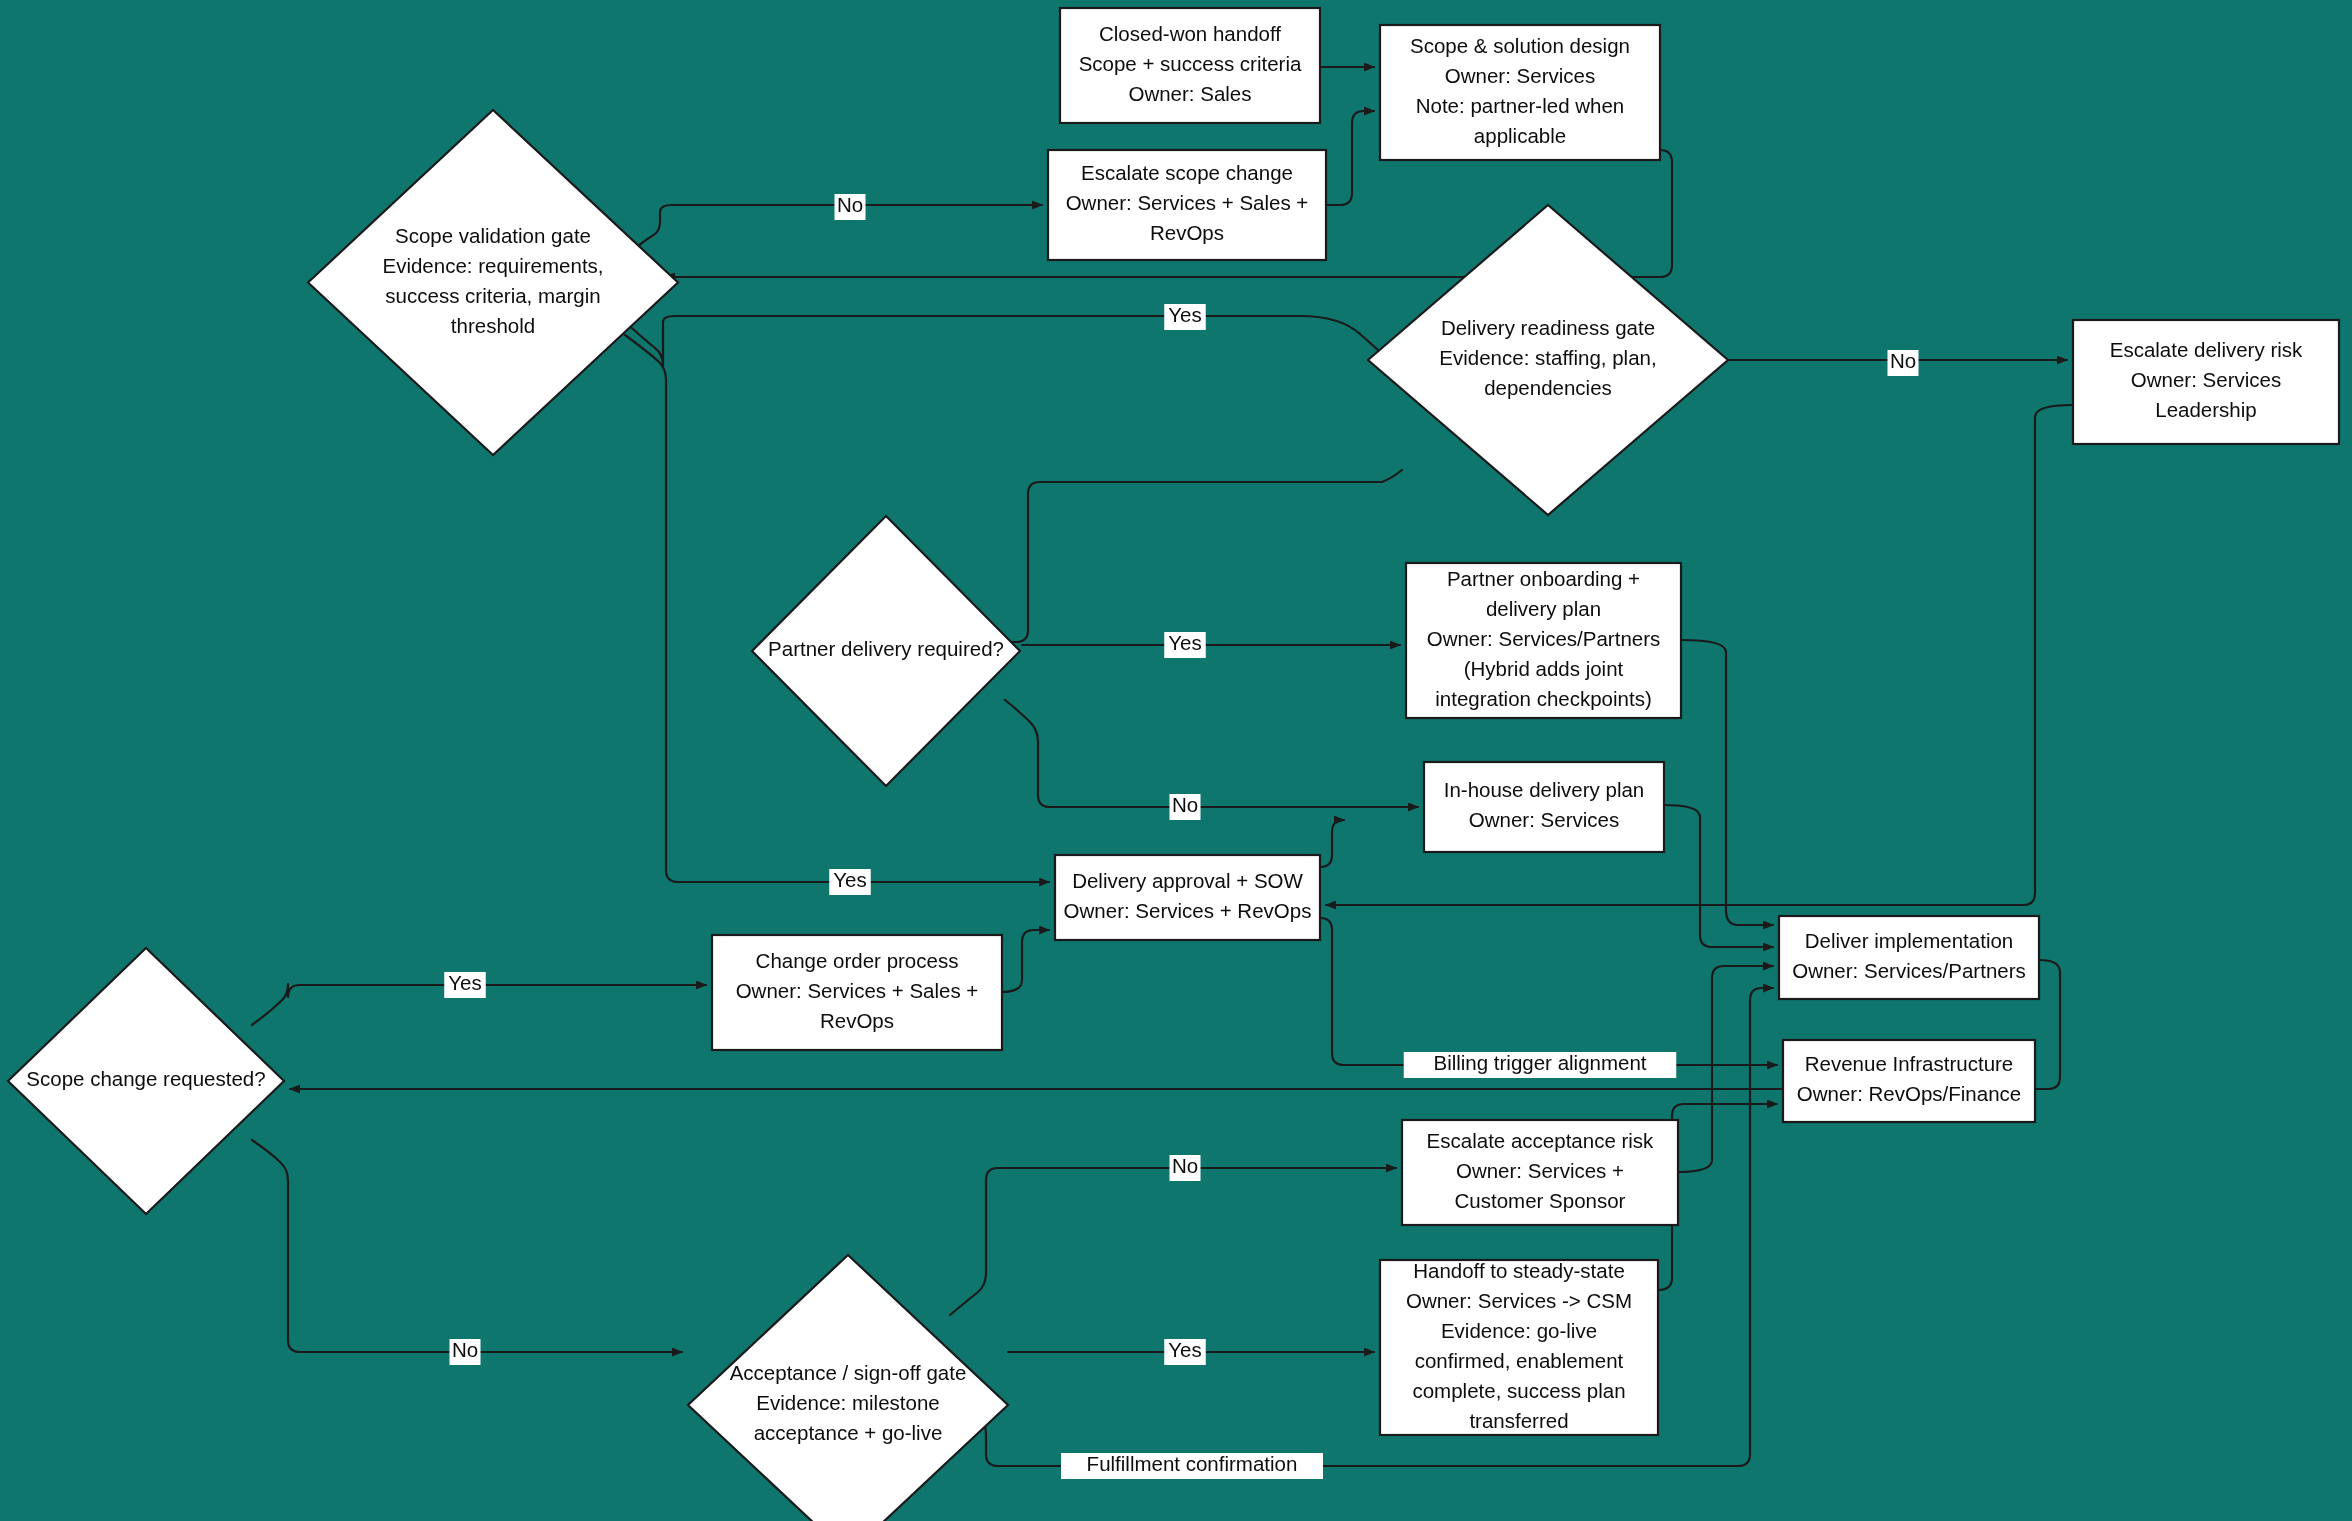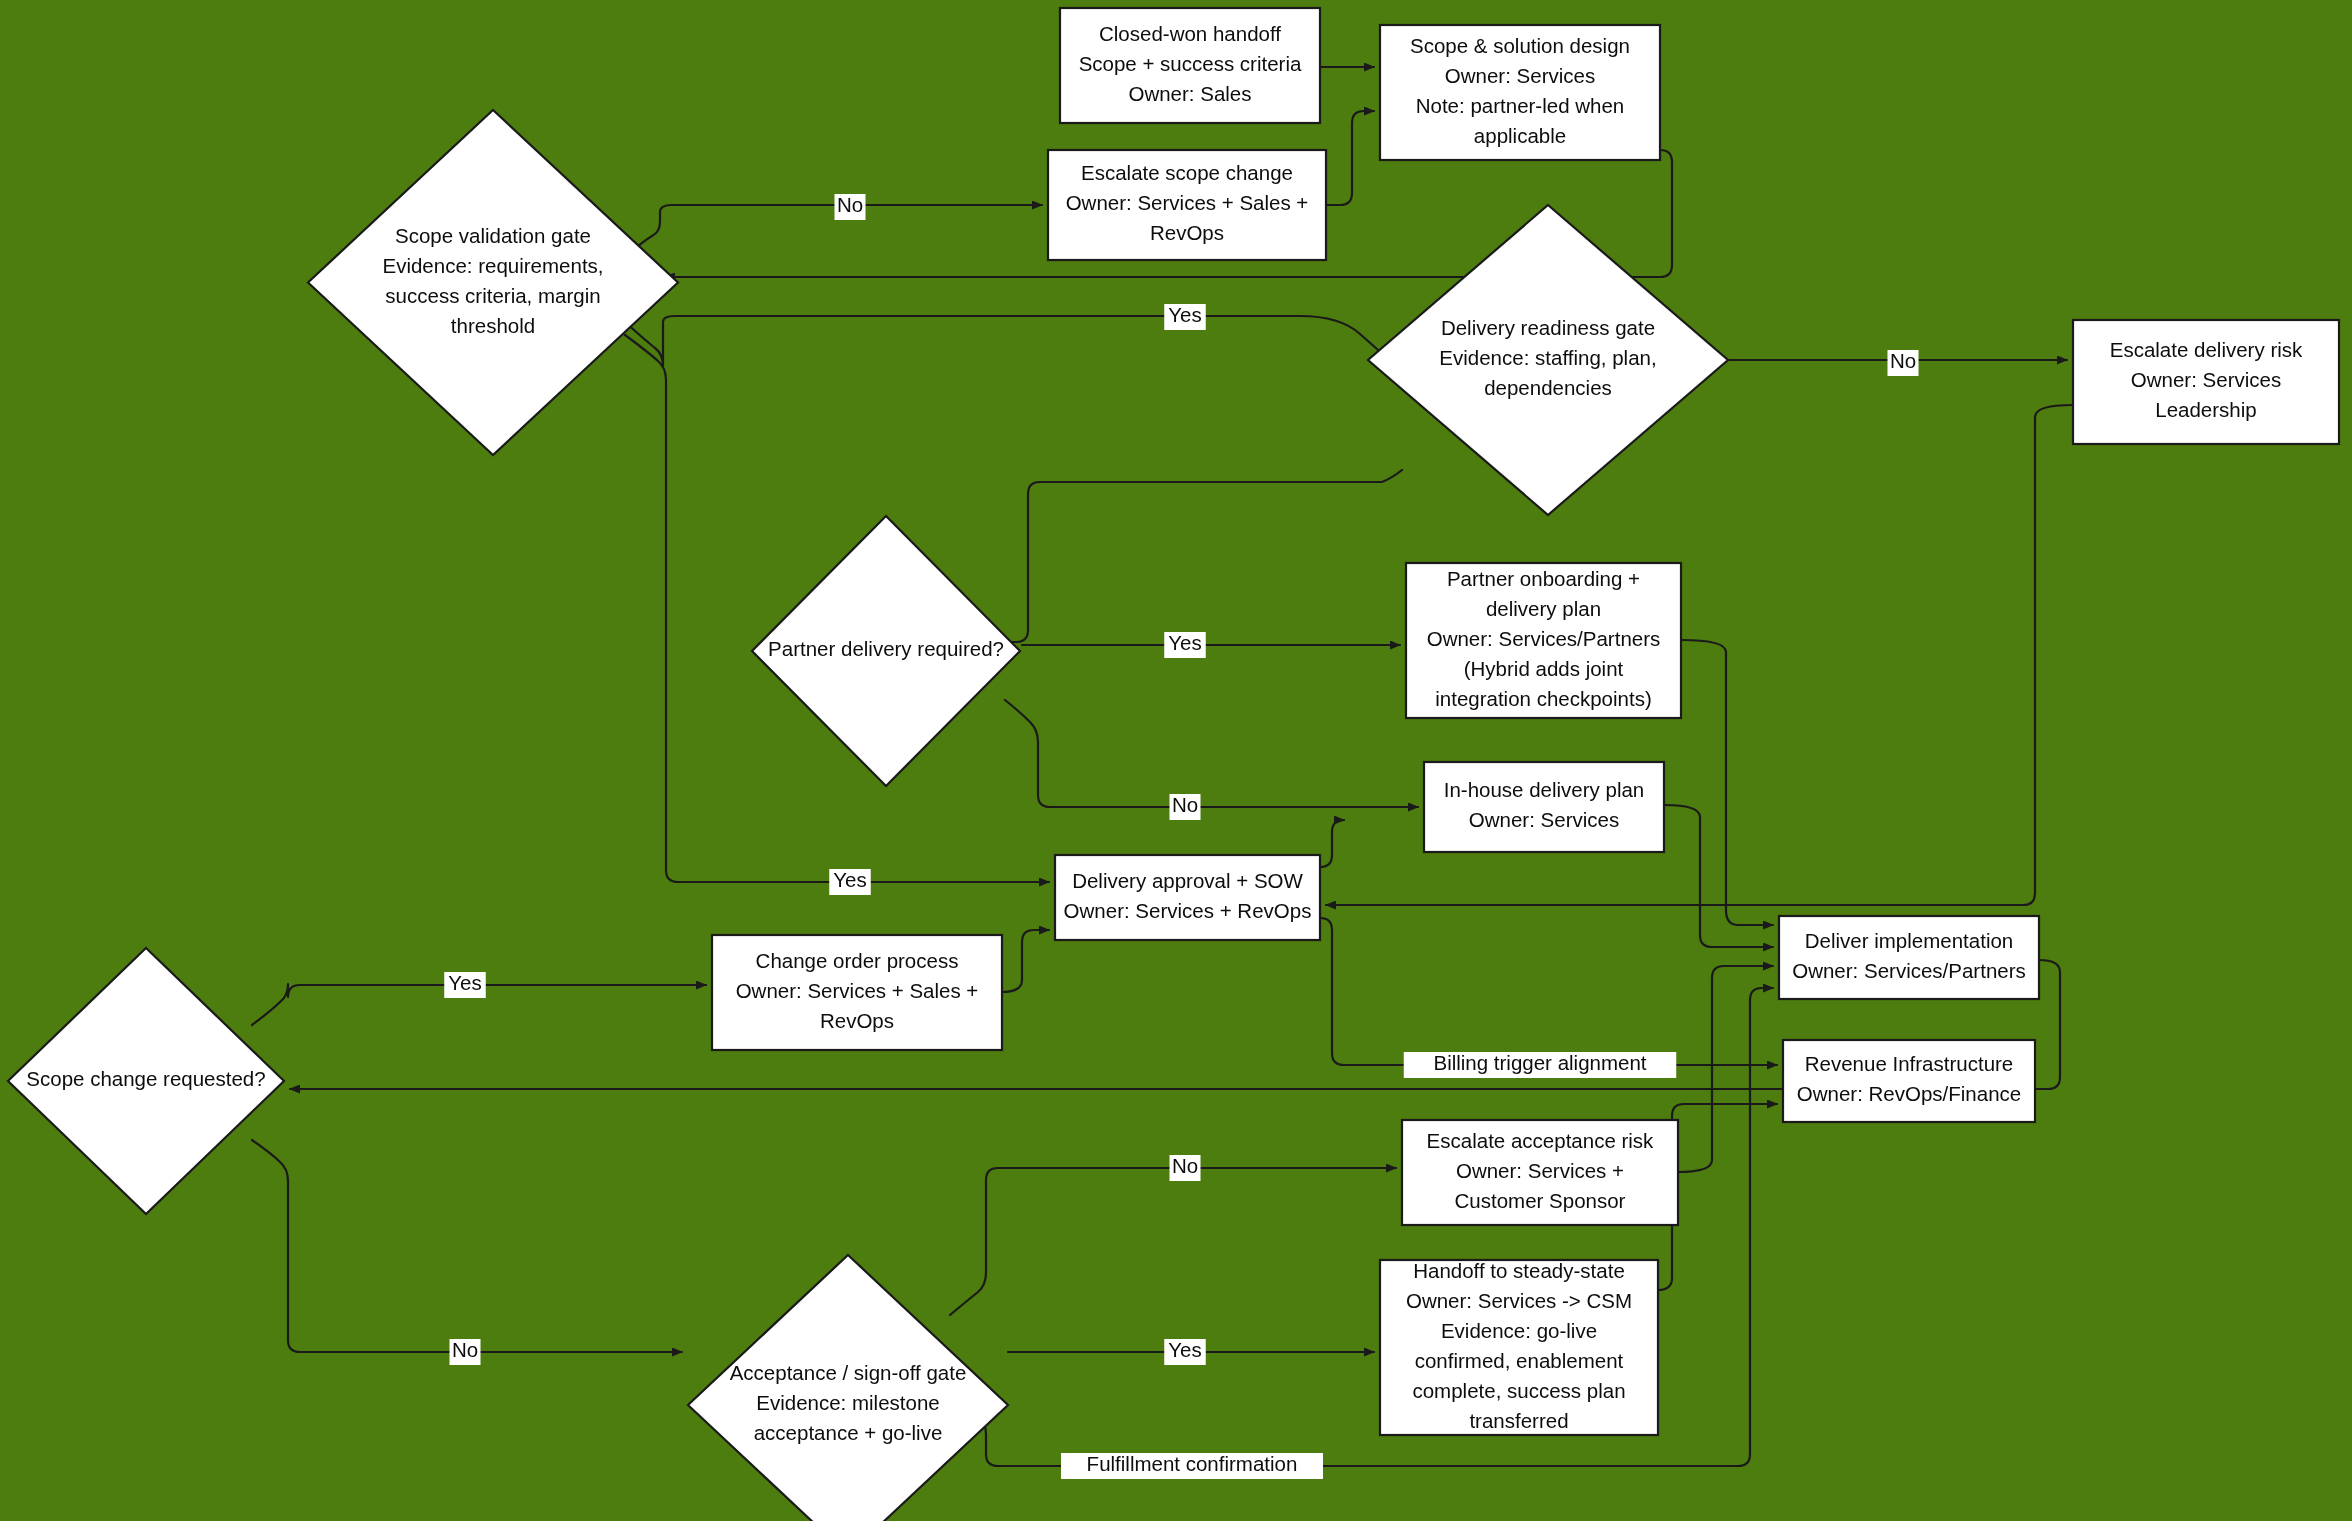--- a/index.html
+++ b/index.html
@@ -1,17 +1,17 @@
 <!DOCTYPE html>
 <html><head>
 <meta charset="utf-8">
 <style>
   html,body{margin:0;padding:0;background:#ffffff;}
   body{width:2352px;height:1521px;overflow:hidden;font-family:"Liberation Sans",sans-serif;}
-  #canvas{position:relative;width:2352px;height:1521px;background:#4d7c0f;}
+  #canvas{position:relative;width:2352px;height:1521px;background:#0f766e;}
   svg.flow{position:absolute;top:0;left:0;width:2352px;height:1521px;}
   .shape{fill:#ffffff;stroke:#1a1a1a;stroke-width:2.2;}
   .edge{fill:none;stroke:#1a1a1a;stroke-width:2.2;stroke-linecap:round;stroke-linejoin:round;}
   .nodetext{font-family:"Liberation Sans",sans-serif;font-size:20.5px;fill:#0d0d0d;text-anchor:middle;dominant-baseline:middle;}
   .edgelabel{font-family:"Liberation Sans",sans-serif;font-size:20.5px;fill:#0d0d0d;text-anchor:middle;dominant-baseline:middle;}
   .labelbg{fill:#ffffff;}
 </style>
 </head>
 <body>
 

